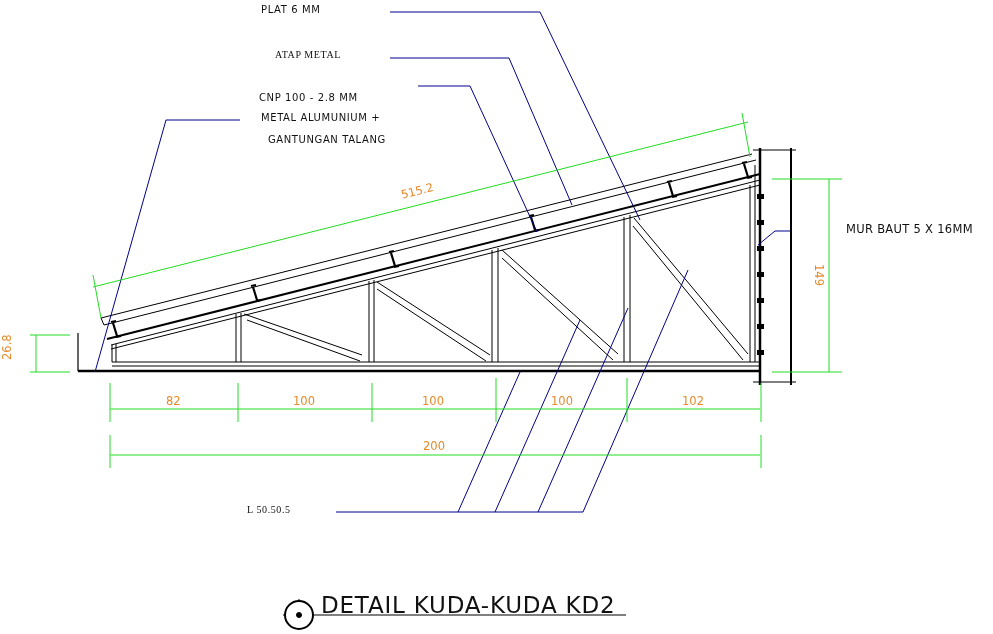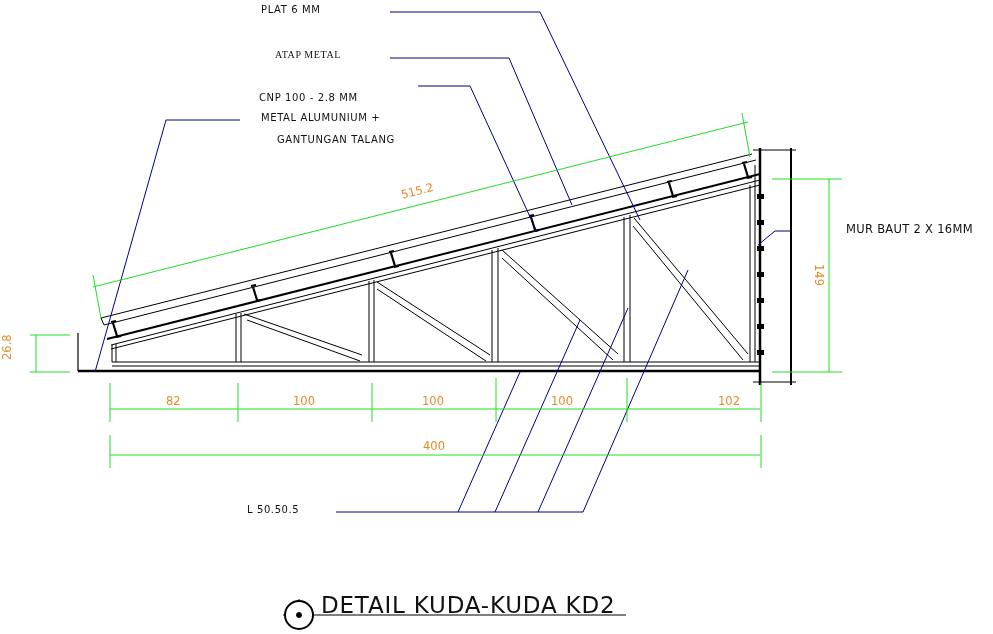--- a/index.html
+++ b/index.html
@@ -131,27 +131,27 @@
     <line x1="283" y1="615" x2="286" y2="615"></line>
     <line x1="299" y1="599" x2="299" y2="602"></line>
     <line x1="313" y1="615" x2="626" y2="615" stroke-width="1.2"></line>
   </g>
 </svg>
 
 <div class="lbl" style="left:261px;top:5px;">PLAT 6 MM</div>
 <div class="lbl" style="left:275px;top:50px;font-family:Liberation Serif, serif;">ATAP METAL</div>
 <div class="lbl" style="left:259px;top:93px;">CNP 100 - 2.8 MM</div>
 <div class="lbl" style="left:261px;top:113px;">METAL ALUMUNIUM +</div>
-<div class="lbl" style="left:277px;top:135px;text-align:right;">GANTUNGAN TALANG</div>
-<div class="lbl small" style="left:846px;top:224px;">MUR BAUT 2 X 16MM</div>
-<div class="lbl" style="left:247px;top:505px;">L 50.50.5</div>
+<div class="lbl" style="left:268px;top:135px;text-align:right;">GANTUNGAN TALANG</div>
+<div class="lbl small" style="left:846px;top:224px;">MUR BAUT 5 X 16MM</div>
+<div class="lbl" style="left:247px;top:505px;font-family:Liberation Serif, serif;">L 50.50.5</div>
 
 <div class="dim" style="left:400px;top:190px;transform:rotate(-14deg);transform-origin:left top;">515.2</div>
 <div class="dim" style="left:2px;top:360px;transform:rotate(-90deg);transform-origin:left top;">26.8</div>
 <div class="dim" style="left:824px;top:264px;transform:rotate(90deg);transform-origin:left top;">149</div>
 <div class="dim" style="left:166px;top:396px;">82</div>
 <div class="dim" style="left:293px;top:396px;">100</div>
 <div class="dim" style="left:422px;top:396px;">100</div>
 <div class="dim" style="left:551px;top:396px;">100</div>
-<div class="dim" style="left:682px;top:396px;margin-left:36px;">102</div>
-<div class="dim" style="left:423px;top:441px;">400</div>
+<div class="dim" style="left:682px;top:396px;">102</div>
+<div class="dim" style="left:423px;top:441px;">200</div>
 
 <div class="title" style="left:321px;top:594px;">DETAIL KUDA-KUDA KD2</div>
 
 </body></html>

